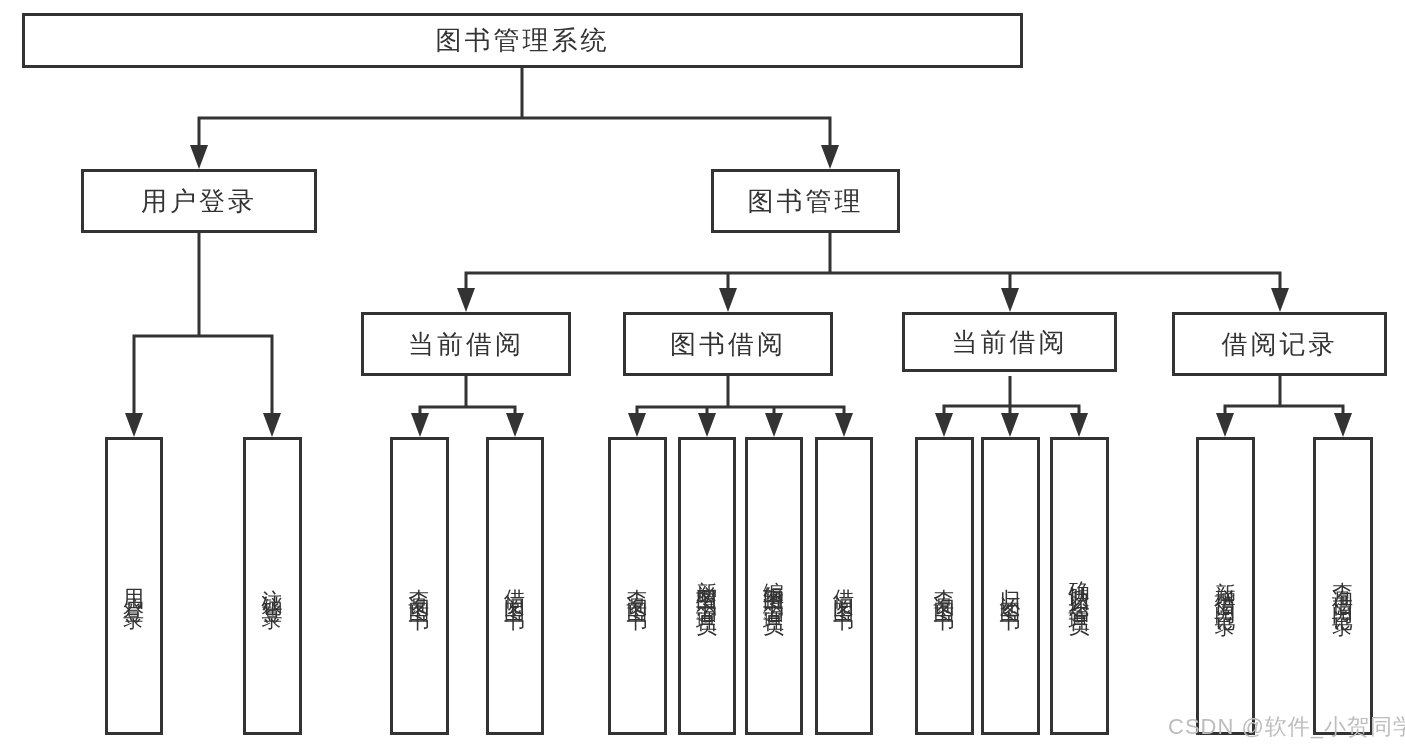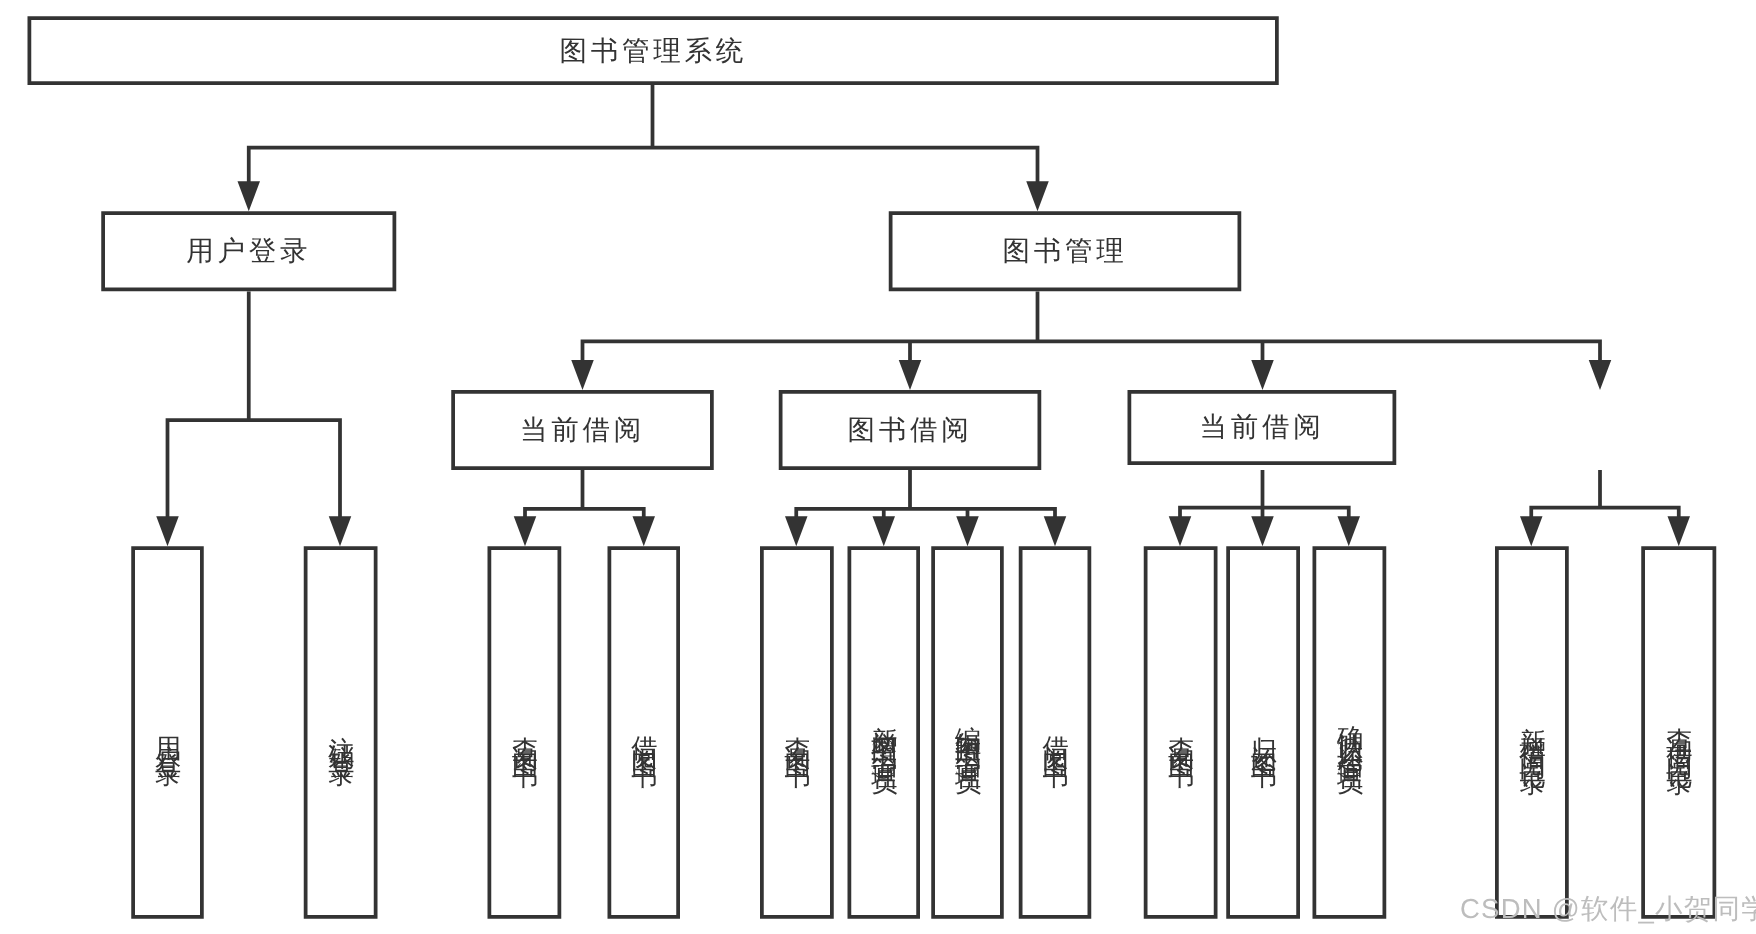--- a/index.html
+++ b/index.html
@@ -26,21 +26,21 @@
     box-sizing: border-box;
     border: 3px solid var(--color-line, #333333);
     background: var(--color-box_fill, #ffffff);
     display: flex;
     align-items: center;
     justify-content: center;
     color: var(--color-text, #333333);
     z-index: 1;
   }
   .node.h .label {
-    font-size: 22px;
+    font-size: 26px;
     letter-spacing: 3px;
     white-space: nowrap;
   }
   .node.v .label {
     writing-mode: vertical-rl;
     text-orientation: mixed;
     font-size: 21px;
     letter-spacing: 7px;
     line-height: 1;
   }
@@ -84,32 +84,35 @@
     </g>
   </svg>
 
   <div class="node h" style="left:22px; top:13px; width:1001px; height:55px;">
     <span class="label">图书管理系统</span>
   </div>
 
   <div class="node h" style="left:81px; top:169px; width:236px; height:64px;">
     <span class="label">用户登录</span>
   </div>
-  <div class="node h" style="left:711px; top:169px; width:282px; height:64px;">
+  <div class="node h" style="left:711px; top:169px; width:189px; height:64px;">
     <span class="label">图书管理</span>
   </div>
 
   <div class="node h" style="left:361px; top:312px; width:210px; height:64px;">
     <span class="label">当前借阅</span>
   </div>
   <div class="node h" style="left:623px; top:312px; width:210px; height:64px;">
     <span class="label">图书借阅</span>
   </div>
   <div class="node h" style="left:902px; top:312px; width:215px; height:60px;">
     <span class="label">当前借阅</span>
+  </div>
+  <div class="node h" style="left:1172px; top:312px; width:215px; height:64px;">
+    <span class="label">借阅记录</span>
   </div>
 
   <div class="node v" style="left:105px; top:437px; width:58px; height:298px;">
     <span class="label">用户登录</span>
   </div>
   <div class="node v" style="left:243px; top:437px; width:59px; height:298px;">
     <span class="label">注销登录</span>
   </div>
 
   <div class="node v" style="left:390px; top:437px; width:59px; height:298px;">

